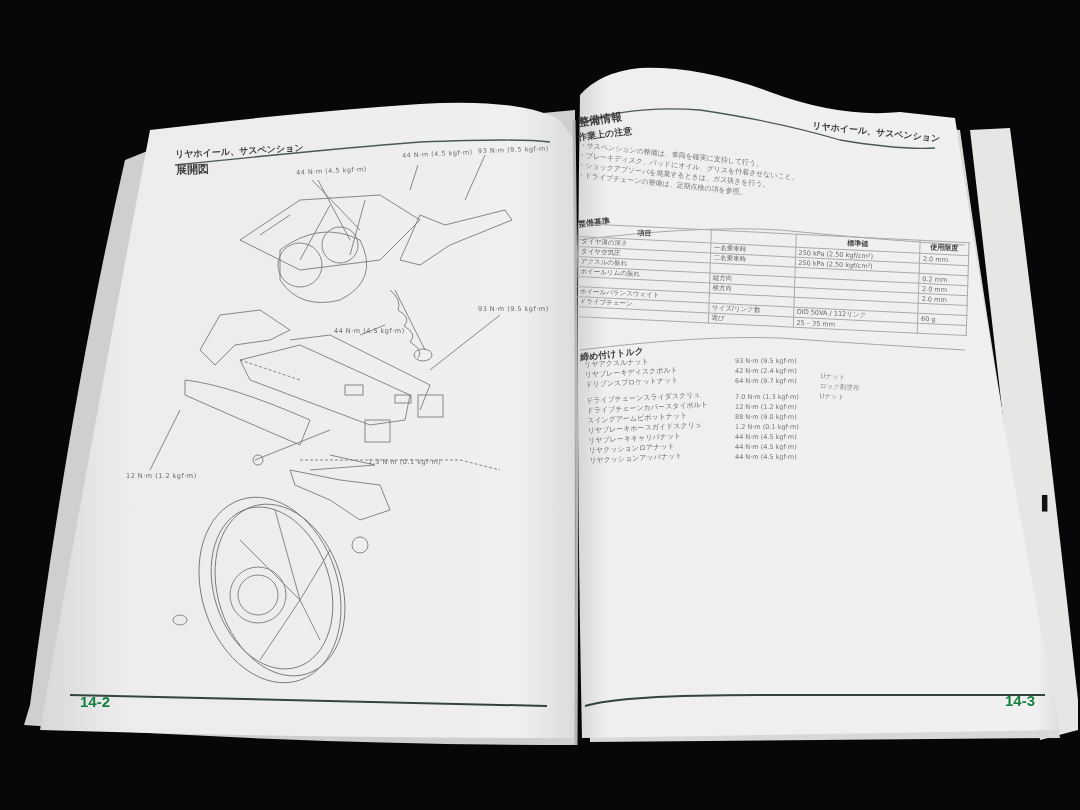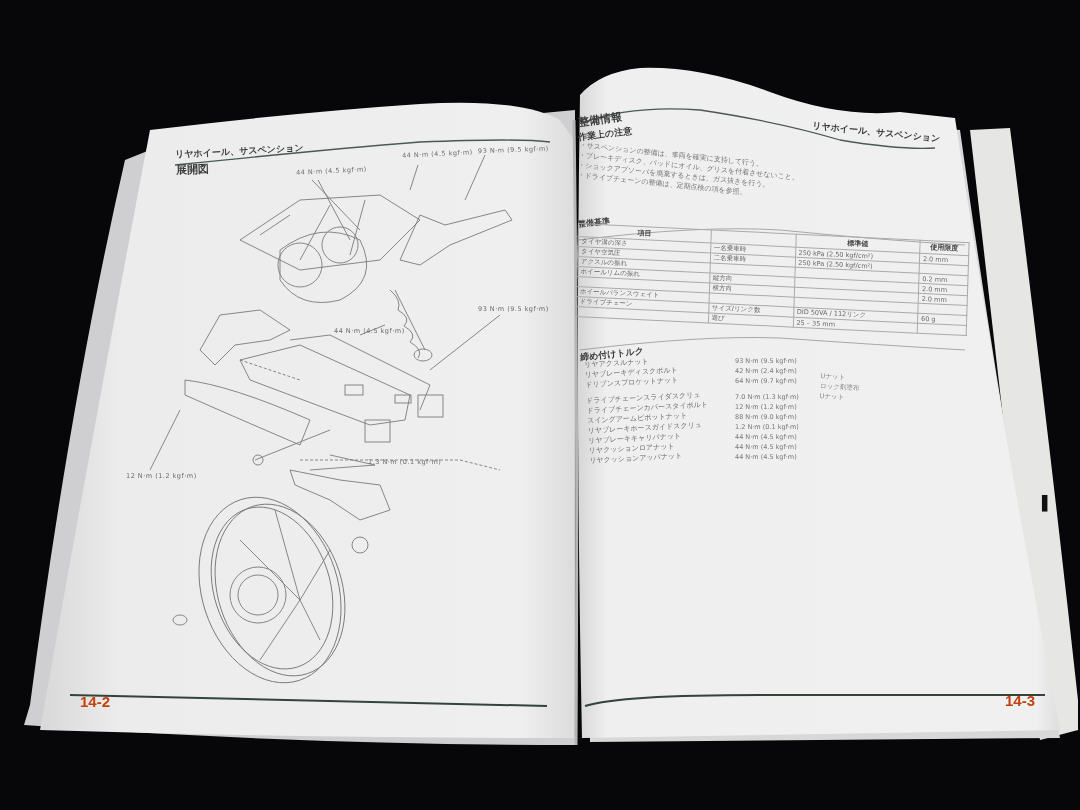--- a/index.html
+++ b/index.html
@@ -3,21 +3,21 @@
 <meta charset="utf-8">
 <style>
   html,body{margin:0;padding:0;}
   body{width:1080px;height:810px;background:#070709;position:relative;overflow:hidden;font-family:"DejaVu Sans",sans-serif;color:#444;}
   .scene{position:absolute;left:0;top:0;width:1080px;height:810px;}
   .page-left{position:absolute;left:0;top:0;width:1080px;height:810px;}
   .page-right{position:absolute;left:0;top:0;width:1080px;height:810px;}
   .txt{position:absolute;white-space:nowrap;color:#555;}
   .hdr{font-weight:bold;color:#3c3c3c;}
   .small{font-size:6.5px;color:#6a6a6a;letter-spacing:0.5px;}
-  .pn{position:absolute;font-family:"Liberation Sans",sans-serif;font-weight:bold;font-size:15px;color:#c2410c;}
+  .pn{position:absolute;font-family:"Liberation Sans",sans-serif;font-weight:bold;font-size:15px;color:#15803d;}
   .torque-list div{height:10px;line-height:10px;}
   .spec-table{position:absolute;left:578px;top:223px;width:392px;height:130px;transform:rotate(1.8deg) skewY(1deg);transform-origin:left top;}
   .spec-table table{border-collapse:collapse;width:100%;font-size:6.5px;color:#666;}
   .spec-table td{border:1px solid #aaa;height:9px;padding:0 3px;white-space:nowrap;}
   .spec-table th{font-weight:bold;font-size:7px;color:#444;border:1px solid #aaa;height:10px;}
 </style>
 </head>
 <body>
 
 <div class="scene">

